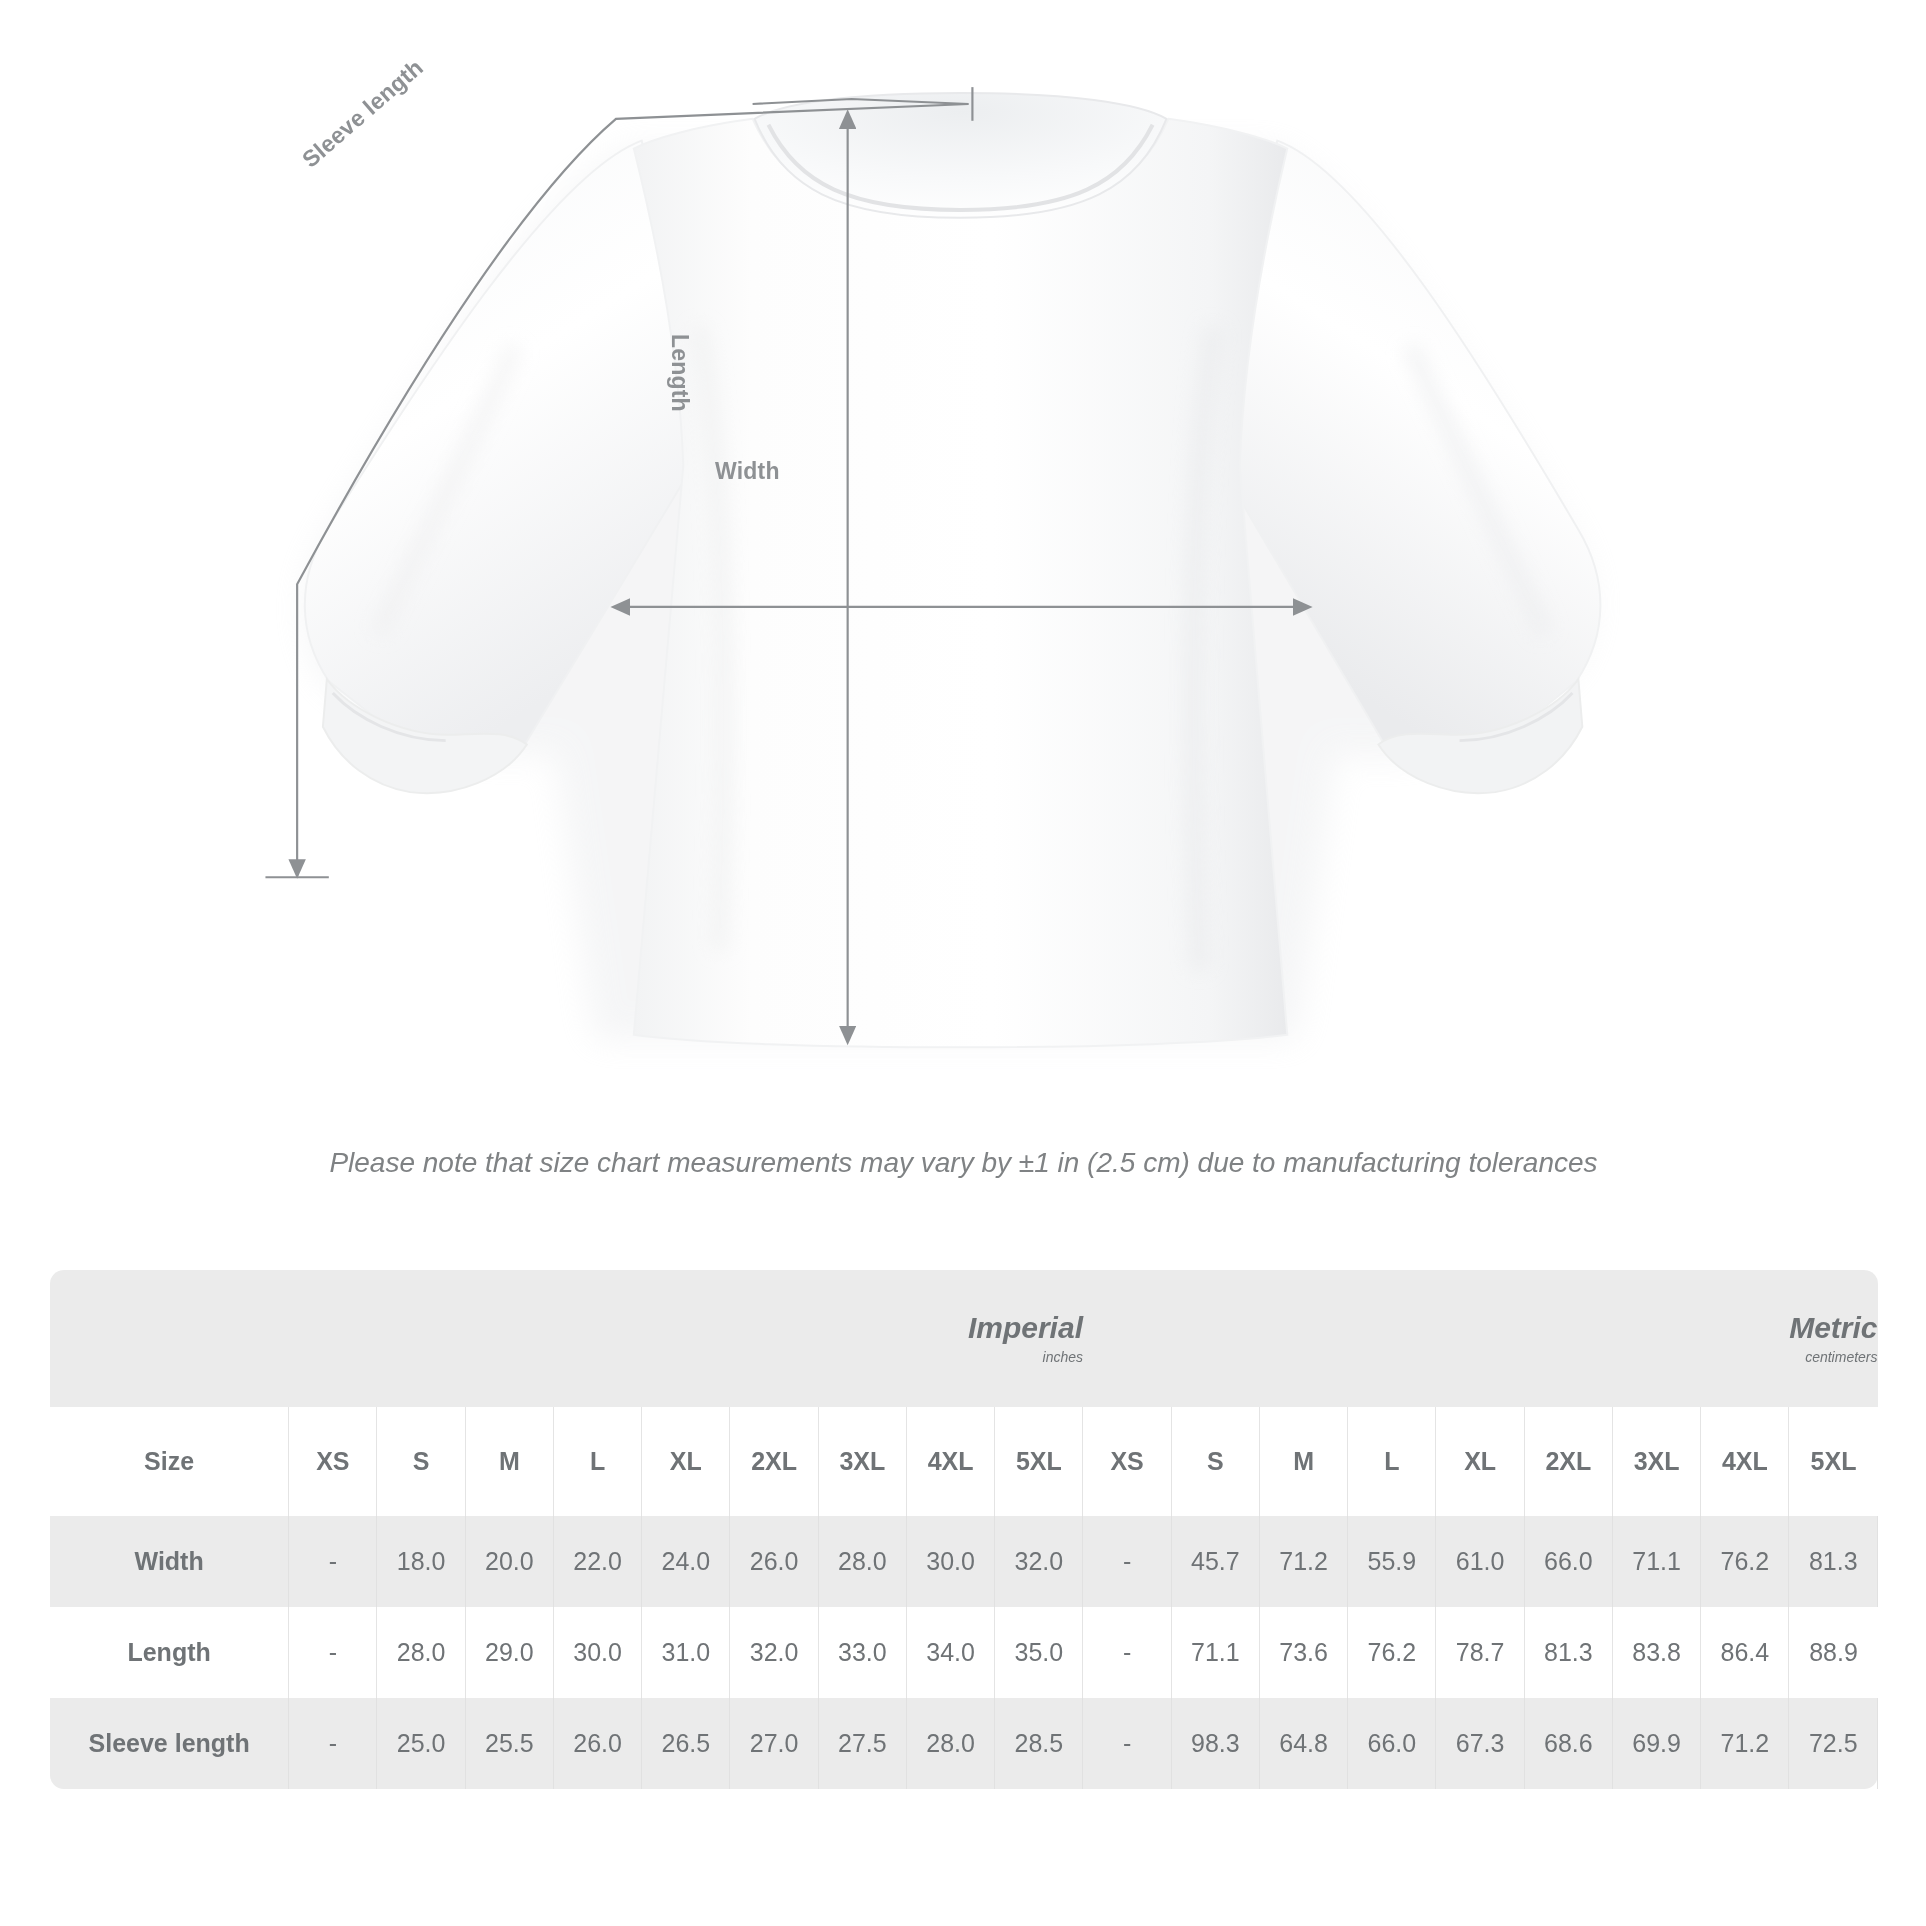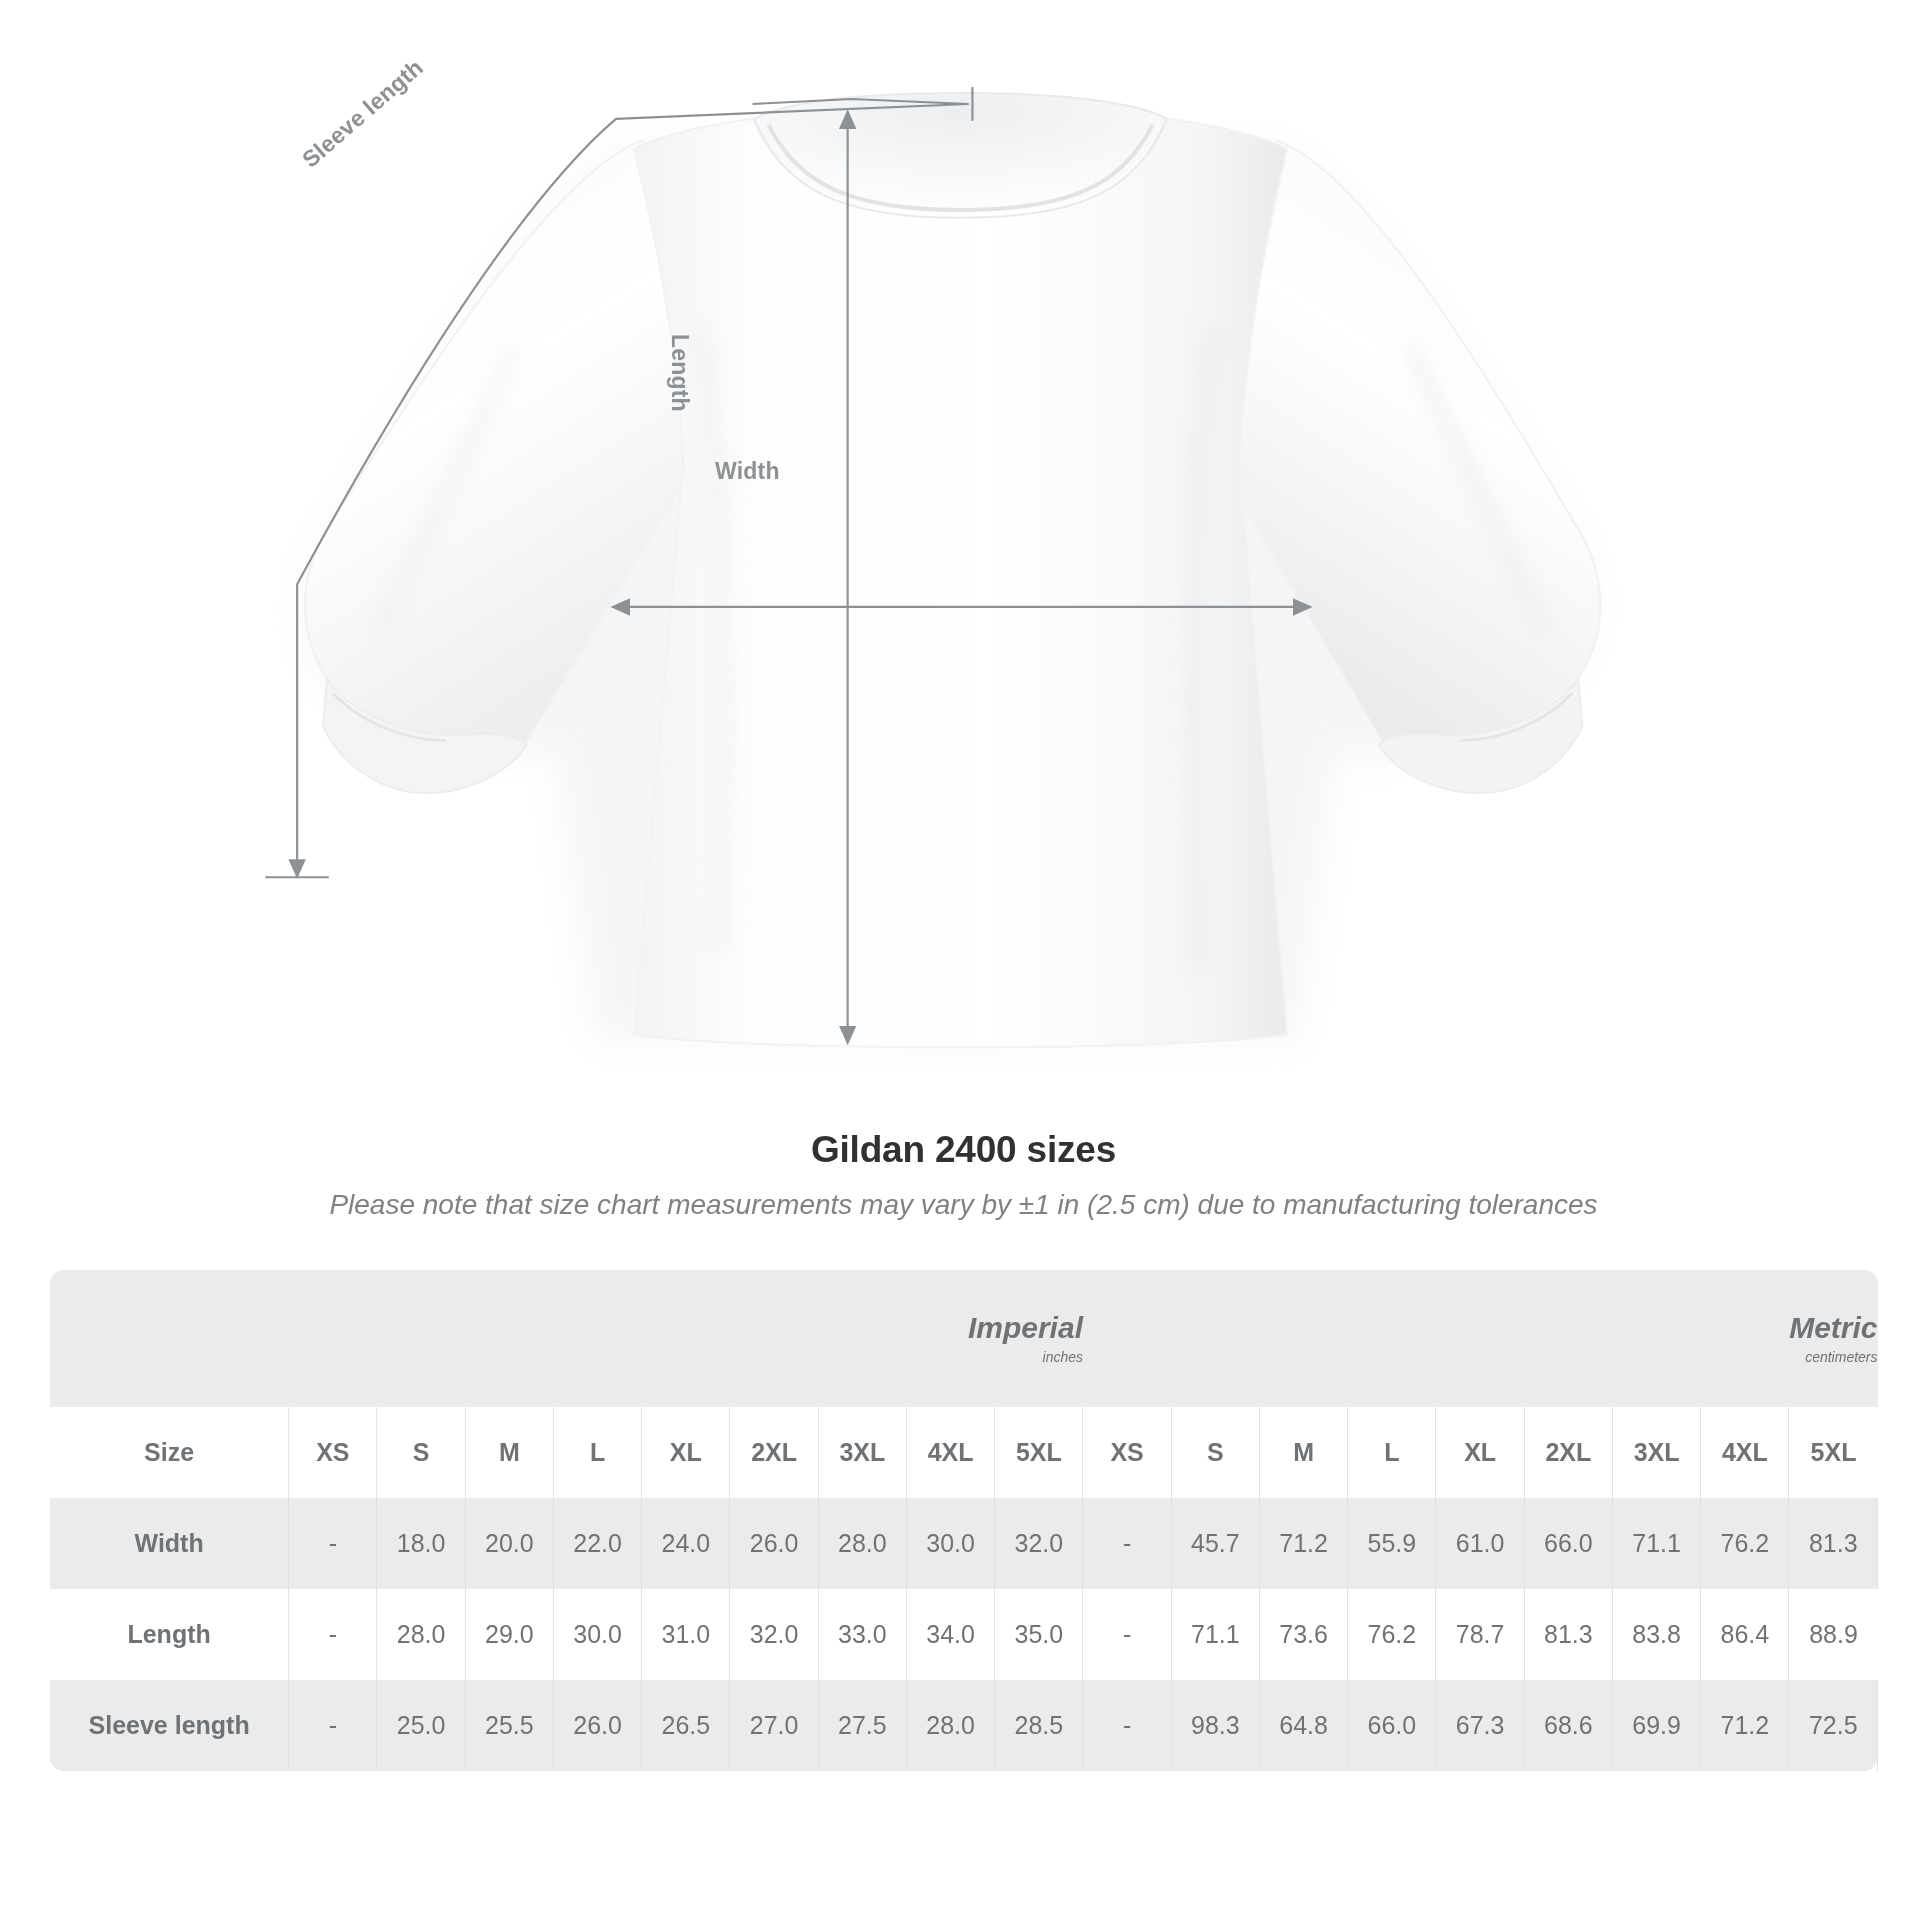--- a/index.html
+++ b/index.html
@@ -111,21 +111,21 @@
     line-height: 1.25;
   }
   .unit-sub {
     font-size: 14px;
     font-style: italic;
     color: #6f7376;
     line-height: 1.5;
   }
 
   .hdr-row td {
-    height: 91px;
+    height: 109px;
     background: #ffffff;
     text-align: center;
     vertical-align: middle;
     font-size: 25px;
     font-weight: bold;
     color: #6f7376;
     border-right: 1px solid #e4e4e4;
   }
   .hdr-row td:last-child { border-right: none; }
 
@@ -241,21 +241,20 @@
 
       <line x1="634" y1="613" x2="1308" y2="613" stroke="#8e9194" stroke-width="2.2" marker-start="url(#arrowStart)" marker-end="url(#arrowEnd)"></line>
     </svg>
 
     <div class="dim-label" id="label-sleeve">Sleeve length</div>
     <div class="dim-label" id="label-length">Length</div>
     <div class="dim-label" id="label-width">Width</div>
   </div>
 
   <div id="title-block">
-    <h1 id="chart-title">Gildan 2400 sizes</h1>
     <p id="chart-note">Please note that size chart measurements may vary by ±1 in (2.5 cm) due to manufacturing tolerances</p>
   </div>
 
   <div id="table-wrap">
     <table>
       <colgroup>
         <col class="c-label">
         <col class="c-val">
           <col class="c-val">
           <col class="c-val">

